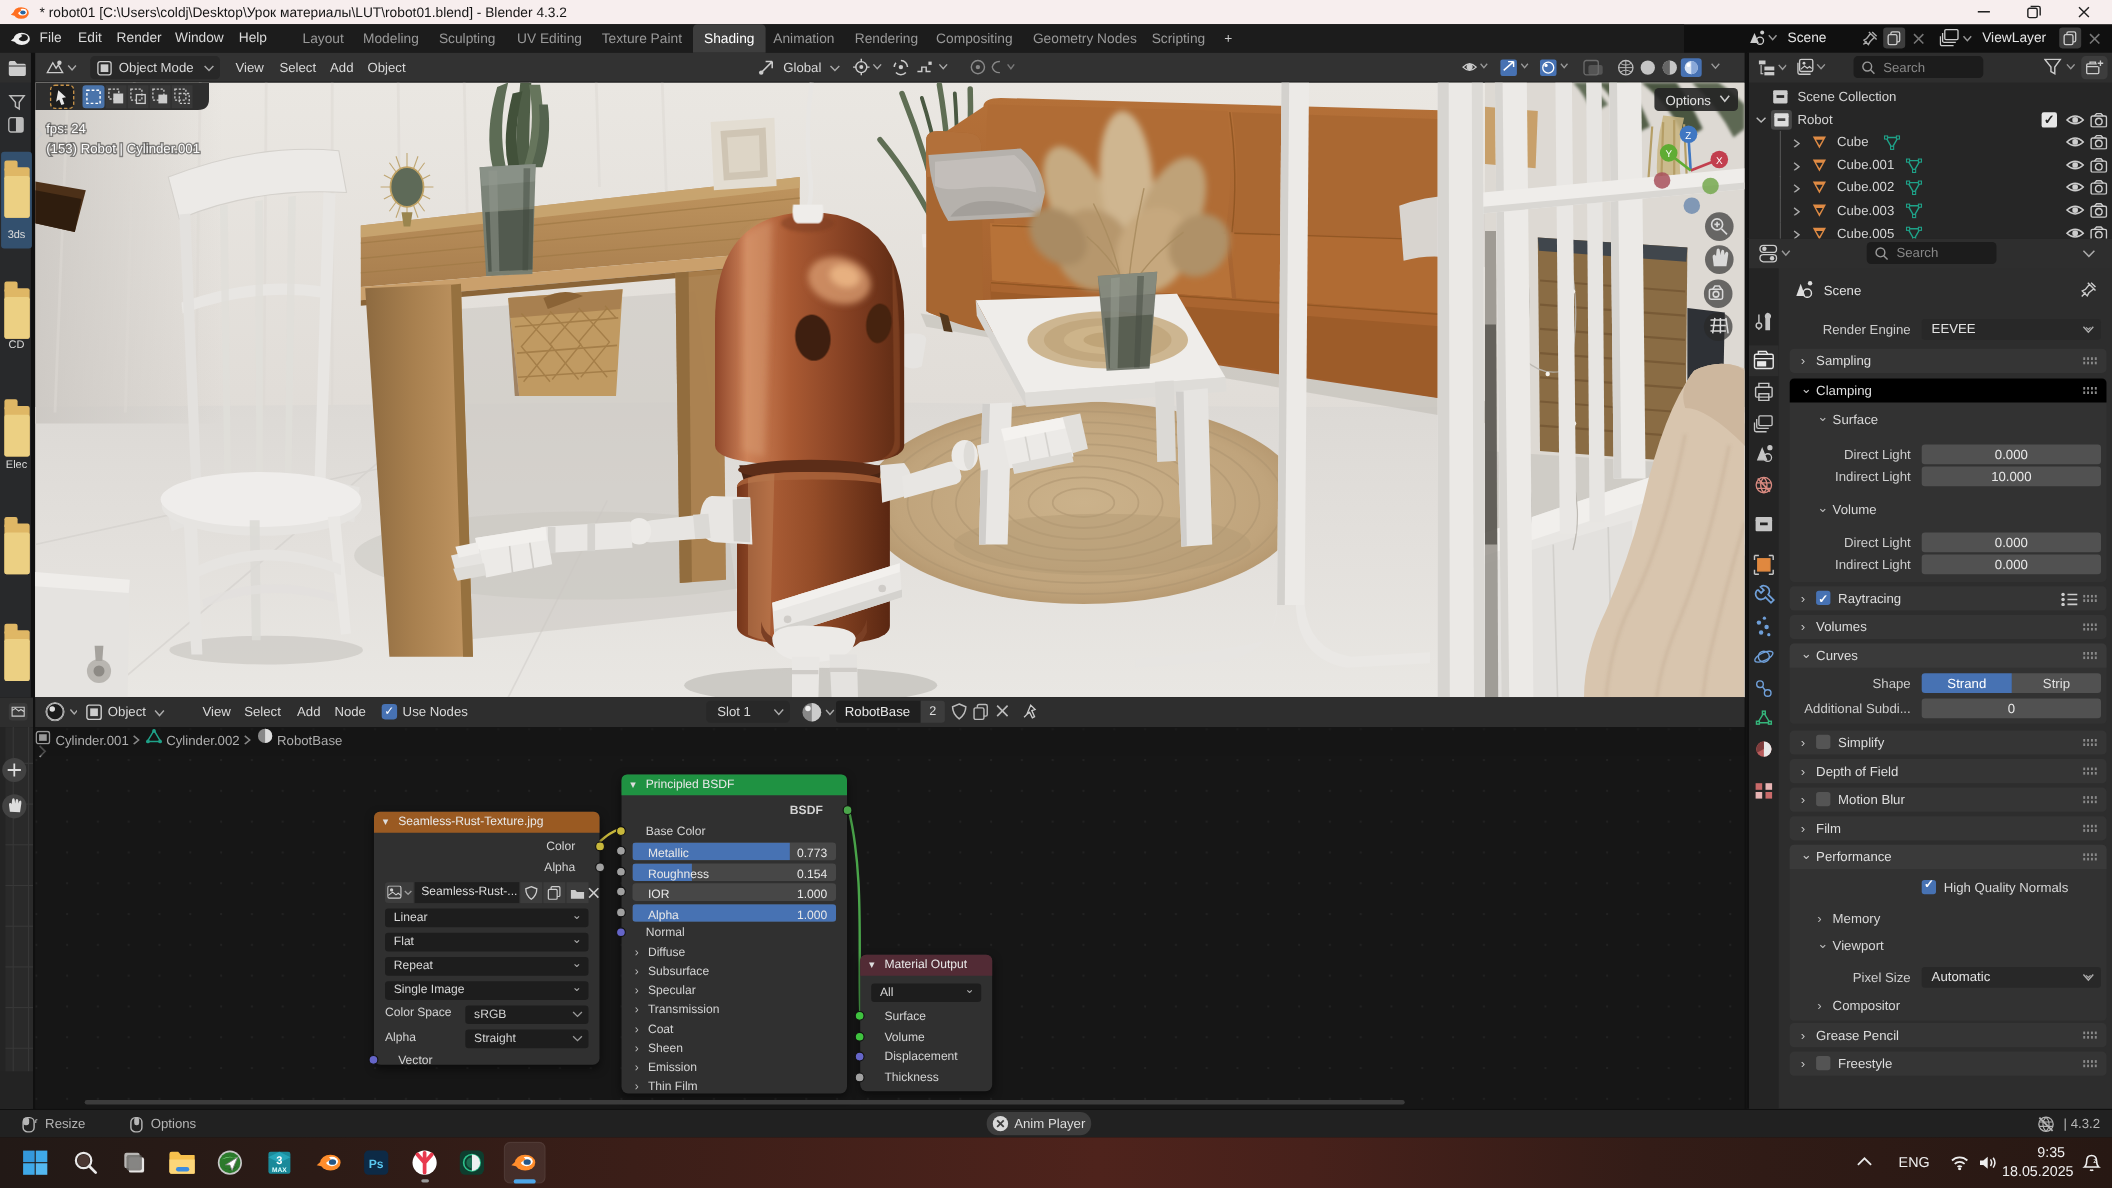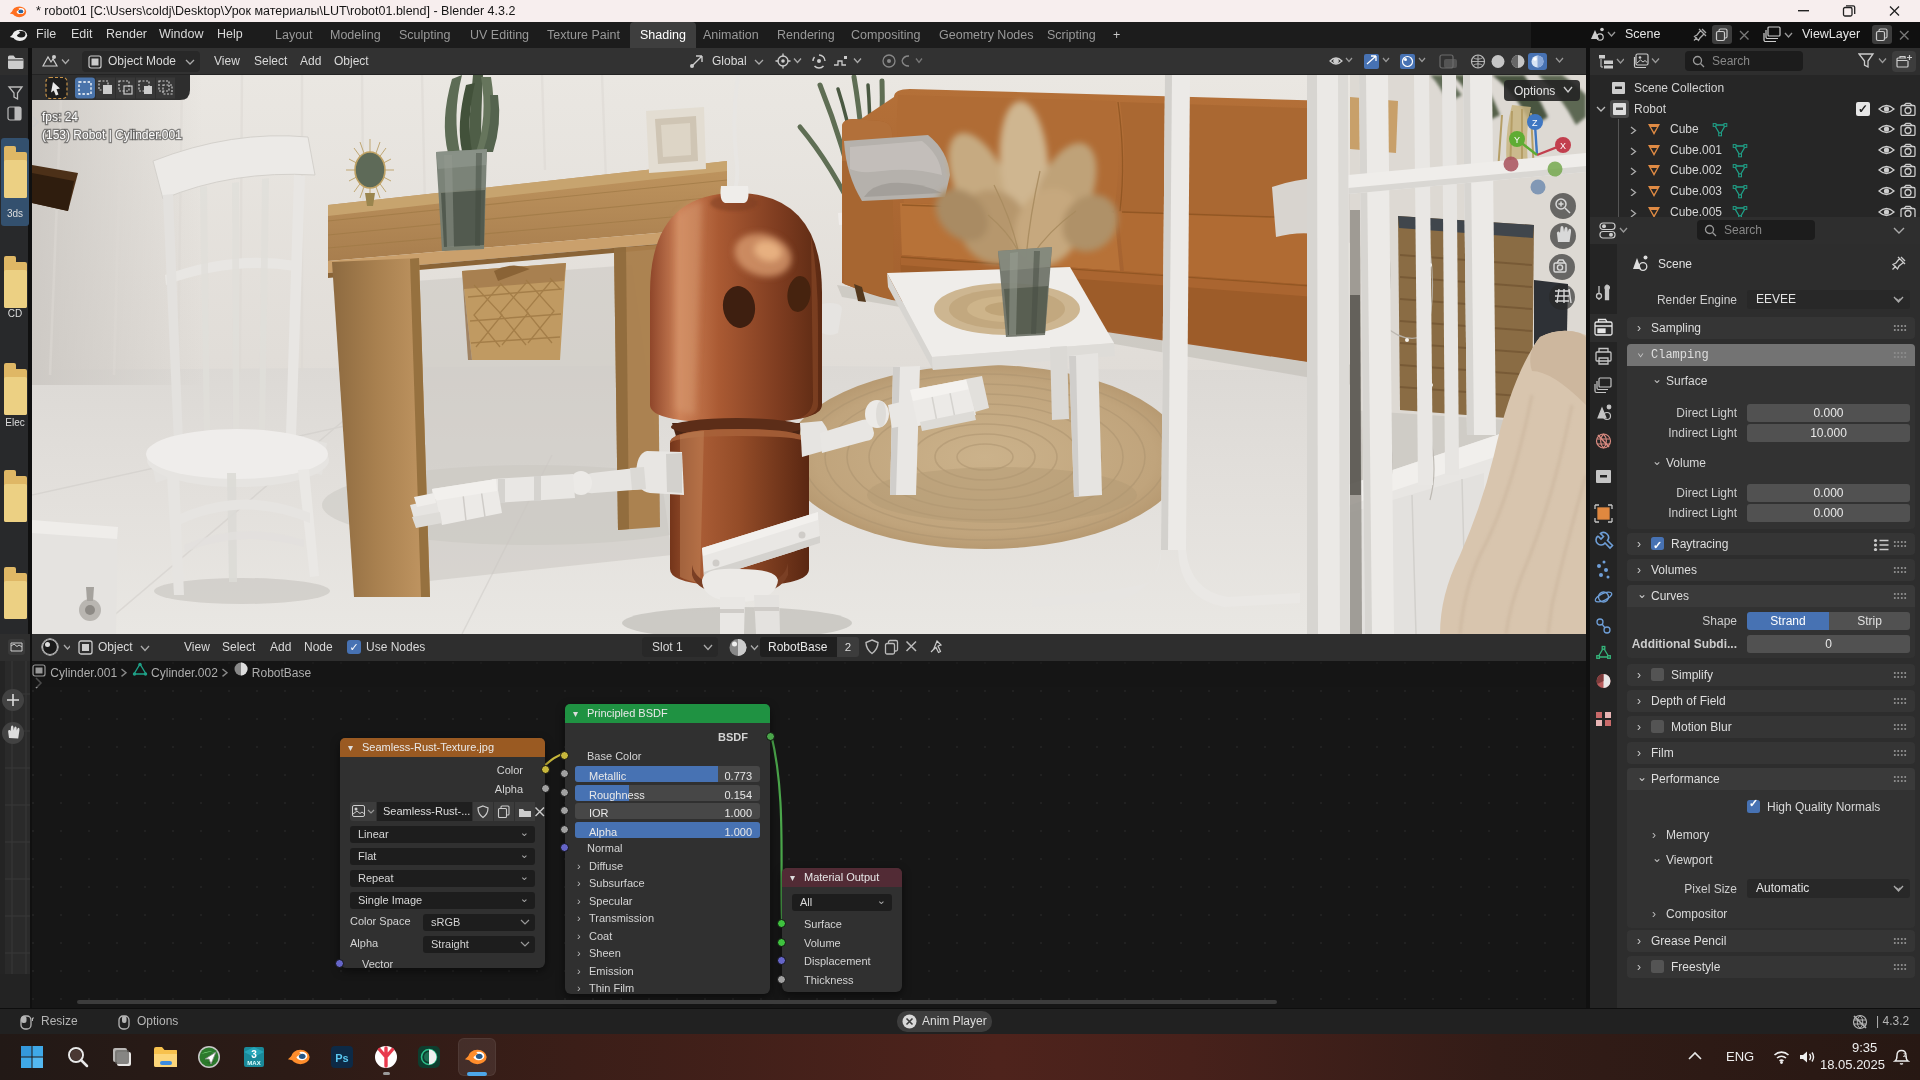--- a/index.html
+++ b/index.html
@@ -1430,21 +1430,21 @@
   <span class="plabel" style="left:40px;top:74px;width:107px;">Render Engine</span>
   <div class="pdrop" style="left:157px;top:73px;width:163px;">EEVEE
     <svg style="position:absolute;right:6px;top:6px" width="11" height="8">
         <path d="M1 1 l4.5 5 l4.5 -5" stroke="#aaa" stroke-width="1.3" fill="none"></path>
       </svg>
   </div>
 
   <div class="panel" style="top:100px;"><span style="margin-left:24px;">Sampling</span><div class="dots"></div></div>
 
   <div class="abs" style="left:37px;top:127px;width:288px;height:185px;background:#323232;border-radius:4px;"></div>
-  <div class="panel open" style="top:127px;background:#737373;border-radius:4px 4px 0 0;font-family:Liberation Mono, monospace;"><span style="margin-left:24px;">Clamping</span><div class="dots"></div></div>
+  <div class="panel open" style="top:127px;background:#000000;border-radius:4px 4px 0 0;"><span style="margin-left:24px;">Clamping</span><div class="dots"></div></div>
   <span class="sub" style="left:76px;top:157px;">Surface</span>
   <span class="plabel" style="left:40px;top:187px;width:107px;">Direct Light</span>
   <div class="pfield" style="left:157px;top:187px;width:163px;">0.000</div>
   <span class="plabel" style="left:40px;top:207px;width:107px;">Indirect Light</span>
   <div class="pfield" style="left:157px;top:207px;width:163px;">10.000</div>
   <span class="sub" style="left:76px;top:239px;">Volume</span>
   <span class="plabel" style="left:40px;top:267px;width:107px;">Direct Light</span>
   <div class="pfield" style="left:157px;top:267px;width:163px;">0.000</div>
   <span class="plabel" style="left:40px;top:287px;width:107px;">Indirect Light</span>
   <div class="pfield" style="left:157px;top:287px;width:163px;">0.000</div>
@@ -1460,21 +1460,21 @@
       </svg>
     <div class="dots"></div>
   </div>
   <div class="panel" style="top:342px;"><span style="margin-left:24px;">Volumes</span><div class="dots"></div></div>
 
   <div class="abs" style="left:37px;top:368px;width:288px;height:73px;background:#323232;border-radius:4px;"></div>
   <div class="panel open" style="top:368px;background:#3a3a3a;border-radius:4px 4px 0 0;"><span style="margin-left:24px;">Curves</span><div class="dots"></div></div>
   <span class="plabel" style="left:40px;top:395px;width:107px;">Shape</span>
   <div class="abs" style="left:157px;top:395px;width:82px;height:18px;background:#4772b3;border-radius:3px 0 0 3px;text-align:center;line-height:18px;color:#fff;">Strand</div>
   <div class="abs" style="left:239px;top:395px;width:81px;height:18px;background:#515151;border-radius:0 3px 3px 0;text-align:center;line-height:18px;color:#e0e0e0;">Strip</div>
-  <span class="plabel" style="left:20px;top:418px;width:127px;font-weight:bold;">Additional Subdi...</span>
+  <span class="plabel" style="left:20px;top:418px;width:127px;">Additional Subdi...</span>
   <div class="pfield" style="left:157px;top:418px;width:163px;">0</div>
 
   <div class="panel" style="top:447px;"><div class="chk" style="left:24px;top:4px;"></div><span style="margin-left:44px;">Simplify</span><div class="dots"></div></div>
   <div class="panel" style="top:473px;"><span style="margin-left:24px;">Depth of Field</span><div class="dots"></div></div>
   <div class="panel" style="top:499px;"><div class="chk" style="left:24px;top:4px;"></div><span style="margin-left:44px;">Motion Blur</span><div class="dots"></div></div>
   <div class="panel" style="top:525px;"><span style="margin-left:24px;">Film</span><div class="dots"></div></div>
 
   <div class="abs" style="left:37px;top:551px;width:288px;height:160px;background:#323232;border-radius:4px;"></div>
   <div class="panel open" style="top:551px;background:#3a3a3a;border-radius:4px 4px 0 0;"><span style="margin-left:24px;">Performance</span><div class="dots"></div></div>
   <div class="chk on" style="left:157px;top:583px;"></div>

